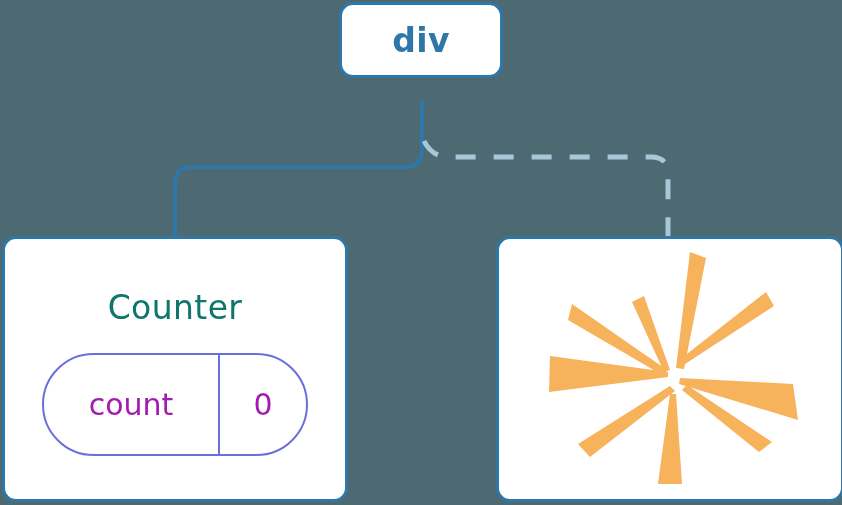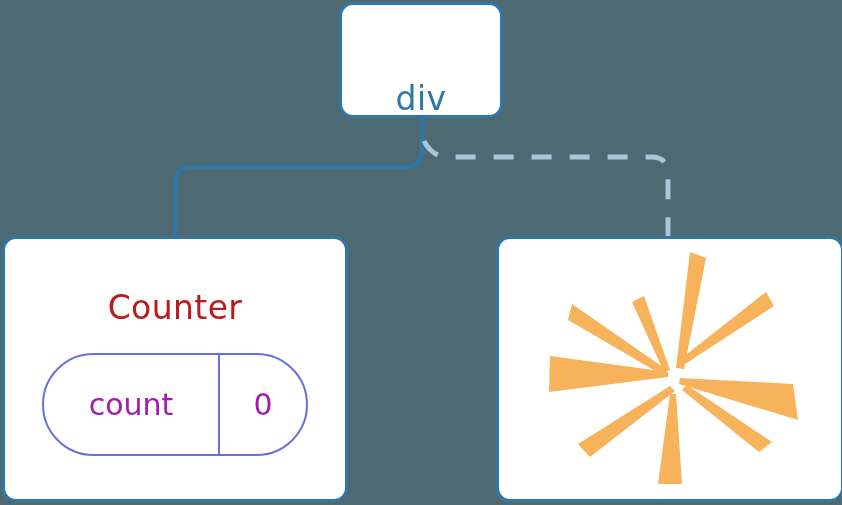--- a/index.html
+++ b/index.html
@@ -35,43 +35,44 @@
     border: 3px solid #2e77a8;
     border-radius: 14px;
     box-sizing: border-box;
     z-index: 2;
   }
   
   #node-div {
     left: 339px;
     top: 2px;
     width: 164px;
-    height: 116px;
+    height: 76px;
     display: flex;
-    align-items: flex-end;
+    align-items: center;
     justify-content: center;
+    font-weight: bold;
   }
   #node-div .node-title {
     color: #2e77a8;
     font-size: 33px;
     letter-spacing: .4px;
     line-height: 1;
   }
   
   #node-counter {
     left: 2px;
     top: 236px;
     width: 346px;
     height: 266px;
     display: flex;
     flex-direction: column;
     align-items: center;
   }
   #node-counter .node-title {
-    color: #b91c1c;
+    color: #0f766e;
     font-size: 33px;
     letter-spacing: .4px;
     line-height: 1;
     margin-top: 52px;
   }
   
   .state-pill {
     position: relative;
     margin-top: 29px;
     width: 266px;

